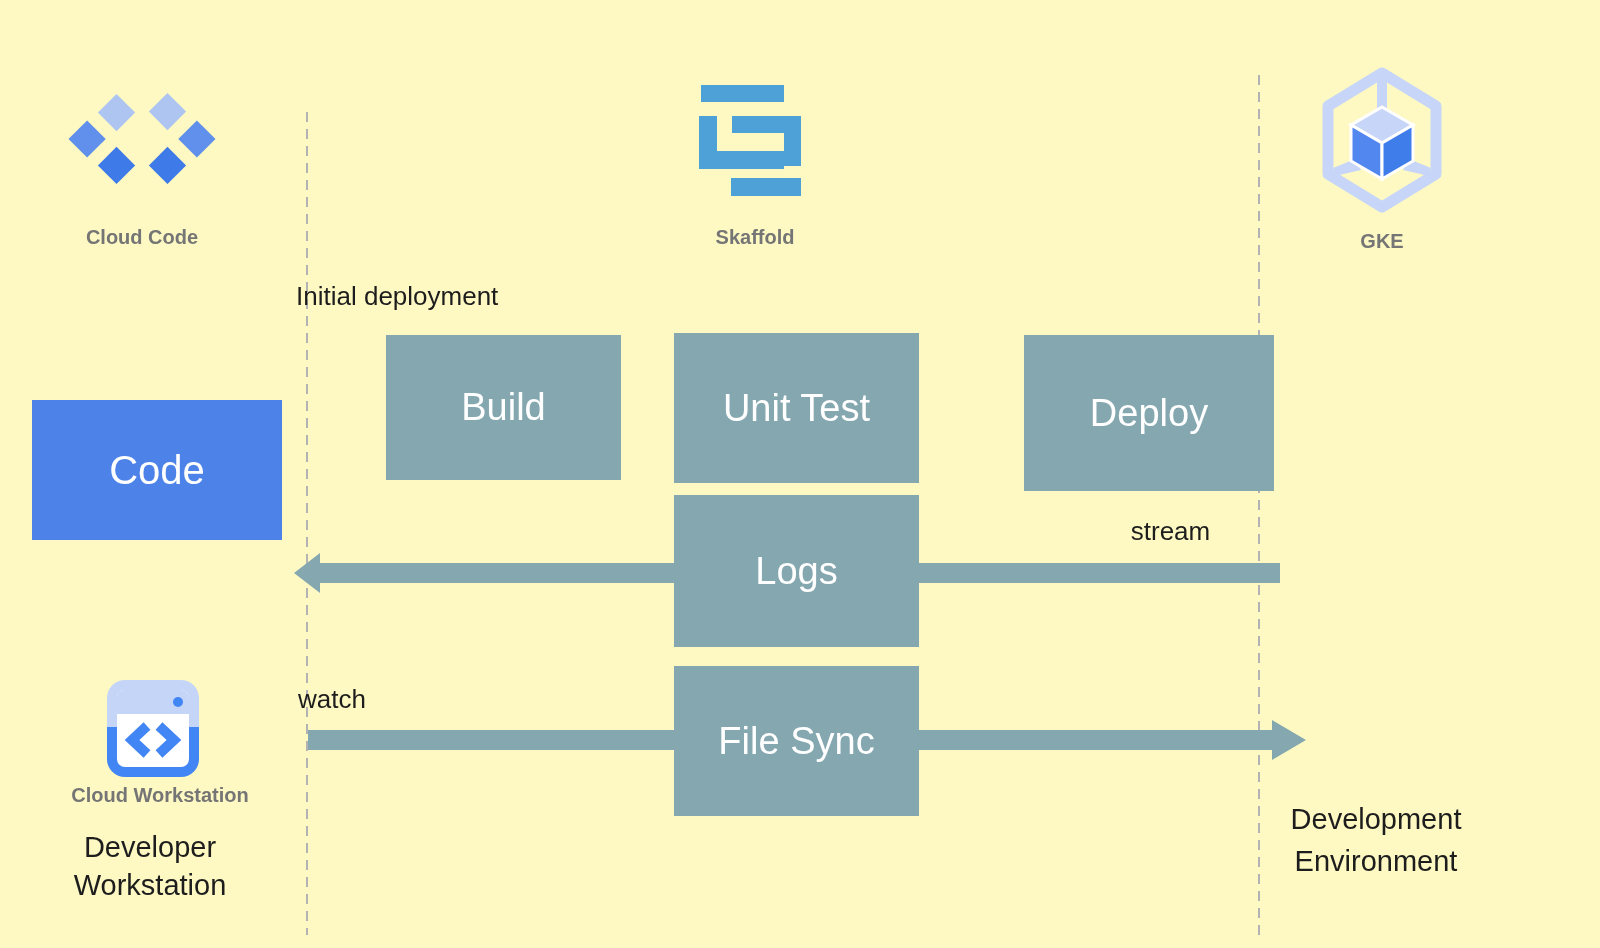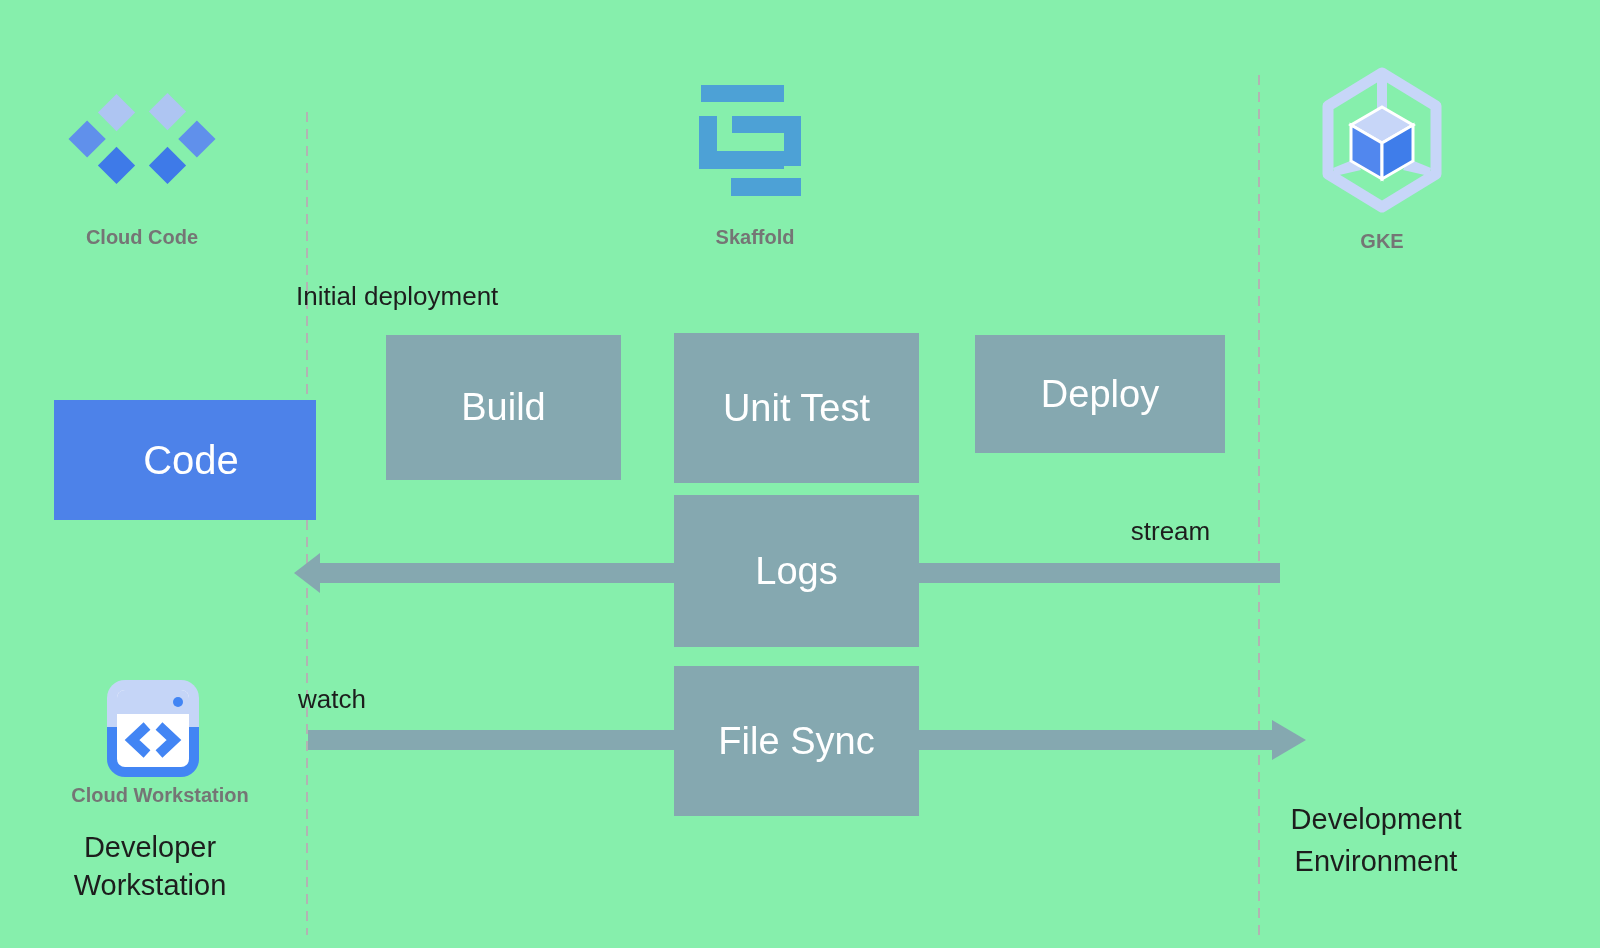--- a/index.html
+++ b/index.html
@@ -4,21 +4,21 @@
 <style>
   :root{
     --teal:#85a8b0; --blue:#4d82e9; --label-gray:#757575; --text-black:#1d1d1d;
     --skaffold-blue:#4da1d6; --dash-color:#b3b3b3;
     --cc-light:#aec5f2; --cc-mid:#6090eb; --cc-dark:#3e7ae8;
     --gke-light:#c7d6f8; --gke-left:#5187ee; --gke-right:#3f7dea;
     --ws-light:#c5d5f7; --ws-blue:#4285f4;
   }
   html,body{margin:0;padding:0;background:#ffffff;}
   body{font-family:"Liberation Sans", sans-serif;}
-  .canvas{position:relative;width:1600px;height:948px;background:#86efac;overflow:hidden;}
+  .canvas{position:relative;width:1600px;height:948px;background:#fef9c3;overflow:hidden;}
 
   .dash-line{position:absolute;width:2px;z-index:0;
     background:repeating-linear-gradient(180deg,var(--dash-color) 0 10px,transparent 10px 17px);}
   #dash-left{left:306px;top:112px;height:823px;}
   #dash-right{left:1258px;top:75px;height:860px;}
 
   .icon-label{position:absolute;color:var(--label-gray);font-weight:bold;font-size:20px;text-align:center;}
   .black-note{position:absolute;color:var(--text-black);font-size:26px;}
   .caption{position:absolute;color:var(--text-black);font-size:29px;text-align:center;line-height:38px;}
 
@@ -85,25 +85,25 @@
 
   <div class="black-note" style="left:296px;top:281px;">Initial deployment</div>
   <div class="black-note" style="left:1068px;top:516px;width:205px;text-align:center;">stream</div>
   <div class="black-note" style="left:298px;top:684px;">watch</div>
 
   <div class="bar" style="left:316px;top:563px;width:964px;"></div>
   <div class="arrowhead" id="logs-arrowhead"></div>
   <div class="bar" style="left:308px;top:730px;width:966px;"></div>
   <div class="arrowhead" id="sync-arrowhead"></div>
 
-  <div class="box blue" style="left:38px;top:400px;width:250px;height:120px;padding-left:12px;">Code</div>
+  <div class="box blue" style="left:16px;top:400px;width:250px;height:140px;">Code</div>
 
   <div class="box teal" style="left:370px;top:335px;width:235px;height:145px;">Build</div>
   <div class="box teal" style="left:658px;top:333px;width:245px;height:150px;">Unit Test</div>
-  <div class="box teal" style="left:959px;top:335px;width:250px;height:118px;">Deploy</div>
+  <div class="box teal" style="left:1008px;top:335px;width:250px;height:156px;">Deploy</div>
   <div class="box teal" style="left:658px;top:495px;width:245px;height:152px;">Logs</div>
   <div class="box teal" style="left:658px;top:666px;width:245px;height:150px;">File Sync</div>
 
   <svg viewBox="0 0 92 97" style="left:107px;top:680px;width:92px;height:97px;">
     <defs>
       <linearGradient id="wsBorder" x1="0" y1="0" x2="0" y2="1">
         <stop offset="0.48" stop-color="#c5d5f7"></stop>
         <stop offset="0.48" stop-color="#4285f4"></stop>
       </linearGradient>
     </defs>

